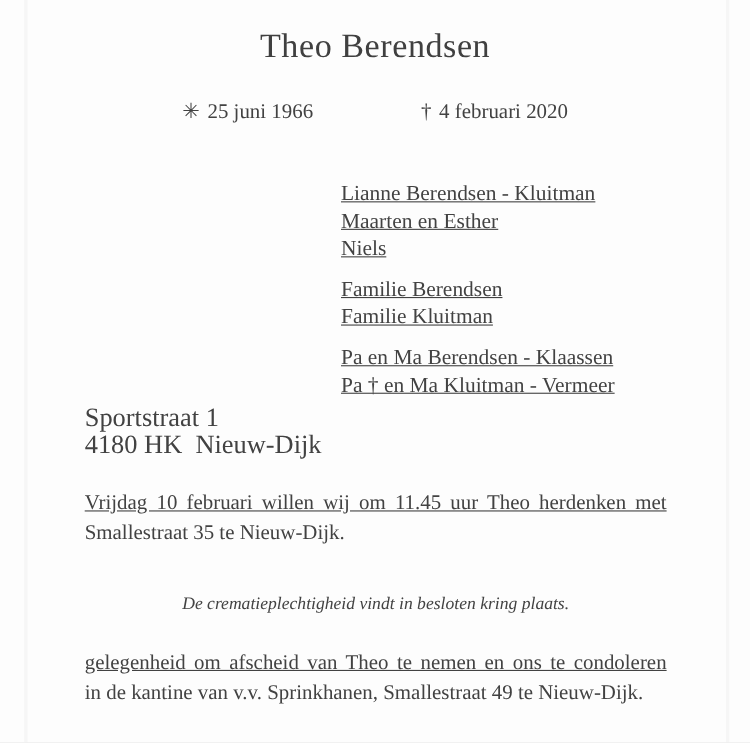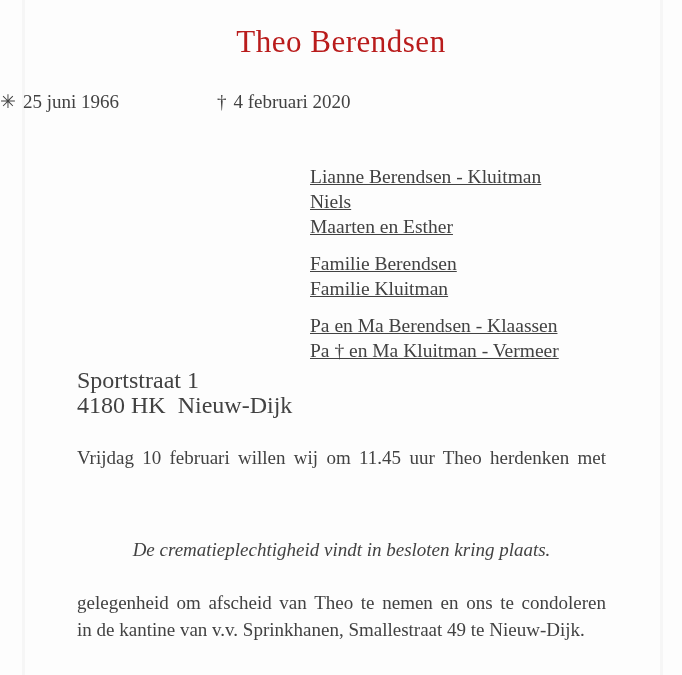--- a/index.html
+++ b/index.html
@@ -30,28 +30,29 @@
 
   .title {
     position: absolute;
     top: 24px;
     left: 0;
     width: 682px;
     text-align: center;
     font-size: 31px;
     line-height: 36px;
     letter-spacing: 0.5px;
-    color: #b91c1c;
+    color: #404040;
   }
   .dates {
     position: absolute;
     top: 90px;
     left: 0;
     width: 682px;
     display: flex;
+    justify-content: center;
     gap: 98px;
     font-size: 19px;
     line-height: 24px;
   }
   .date-item .sym { margin-right: 7px; }
 
   .names {
     position: absolute;
     left: 310px;
     top: 164px;
@@ -72,31 +73,31 @@
 
   .para {
     position: absolute;
     left: 77px;
     width: 529px;
     font-size: 19px;
     line-height: 27px;
   }
   .para-service    { top: 444px; }
   .para-condolence { top: 589px; }
-  .jline      { text-align: justify; text-align-last: justify; }
+  .jline      { text-align: justify; text-align-last: justify; text-decoration: underline; }
   .jline-last { text-align: justify; text-align-last: left; }
 
   .private-note {
     position: absolute;
     left: 77px;
     top: 538px;
     width: 529px;
     text-align: center;
     font-style: italic;
-    font-size: 19px;
+    font-size: 16px;
     line-height: 24px;
   }
 </style>
 </head>
 <body>
 
 <div class="page">
 
   <div class="scan-streak left"></div>
   <div class="scan-streak right"></div>
@@ -108,40 +109,41 @@
       <span class="sym">✳</span><span>25 juni 1966</span>
     </span>
     <span class="date-item">
       <span class="sym">†</span><span>4 februari 2020</span>
     </span>
   </div>
 
   <div class="names">
     <div class="group">
       <div>Lianne Berendsen - Kluitman</div>
+      <div>Maarten en Esther</div>
       <div>Niels</div>
-      <div>Maarten en Esther</div>
     </div>
     <div class="group">
       <div>Familie Berendsen</div>
       <div>Familie Kluitman</div>
     </div>
     <div class="group">
       <div>Pa en Ma Berendsen - Klaassen</div>
       <div>Pa † en Ma Kluitman - Vermeer</div>
     </div>
   </div>
 
   <div class="address">
     <div>Sportstraat 1</div>
     <div>4180 HK  Nieuw-Dijk</div>
   </div>
 
   <div class="para para-service">
     <div class="jline">Vrijdag 10 februari willen wij om 11.45 uur Theo herdenken met</div>
+    <div class="jline-last">Smallestraat 35 te Nieuw-Dijk.</div>
   </div>
 
   <div class="private-note">De crematieplechtigheid vindt in besloten kring plaats.</div>
 
   <div class="para para-condolence">
     <div class="jline">gelegenheid om afscheid van Theo te nemen en ons te condoleren</div>
     <div class="jline-last">in de kantine van v.v. Sprinkhanen, Smallestraat 49 te Nieuw-Dijk.</div>
   </div>
 
 </div>

